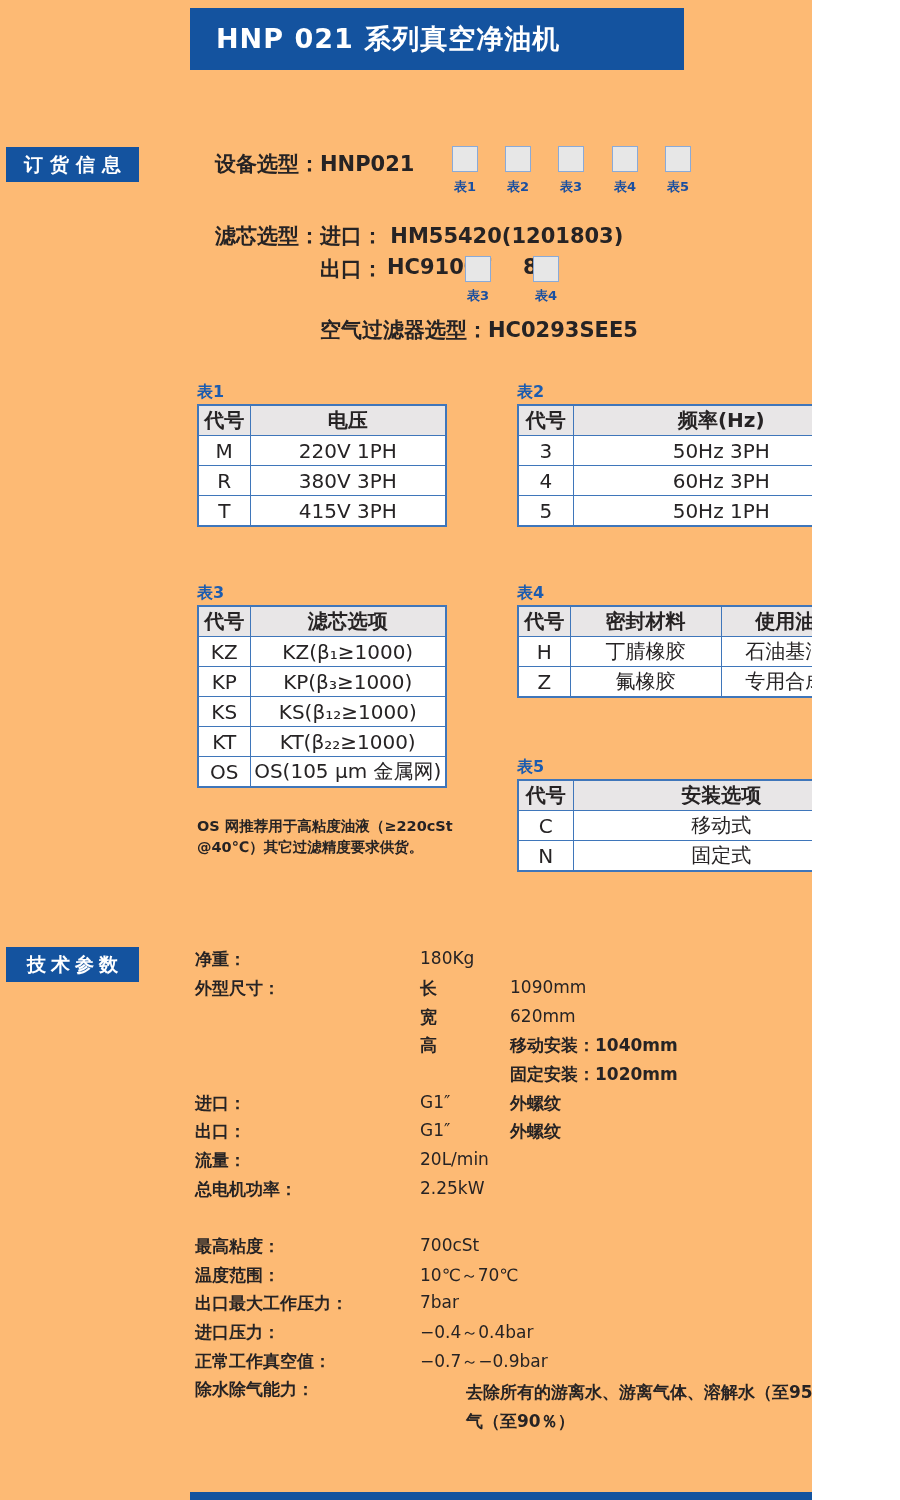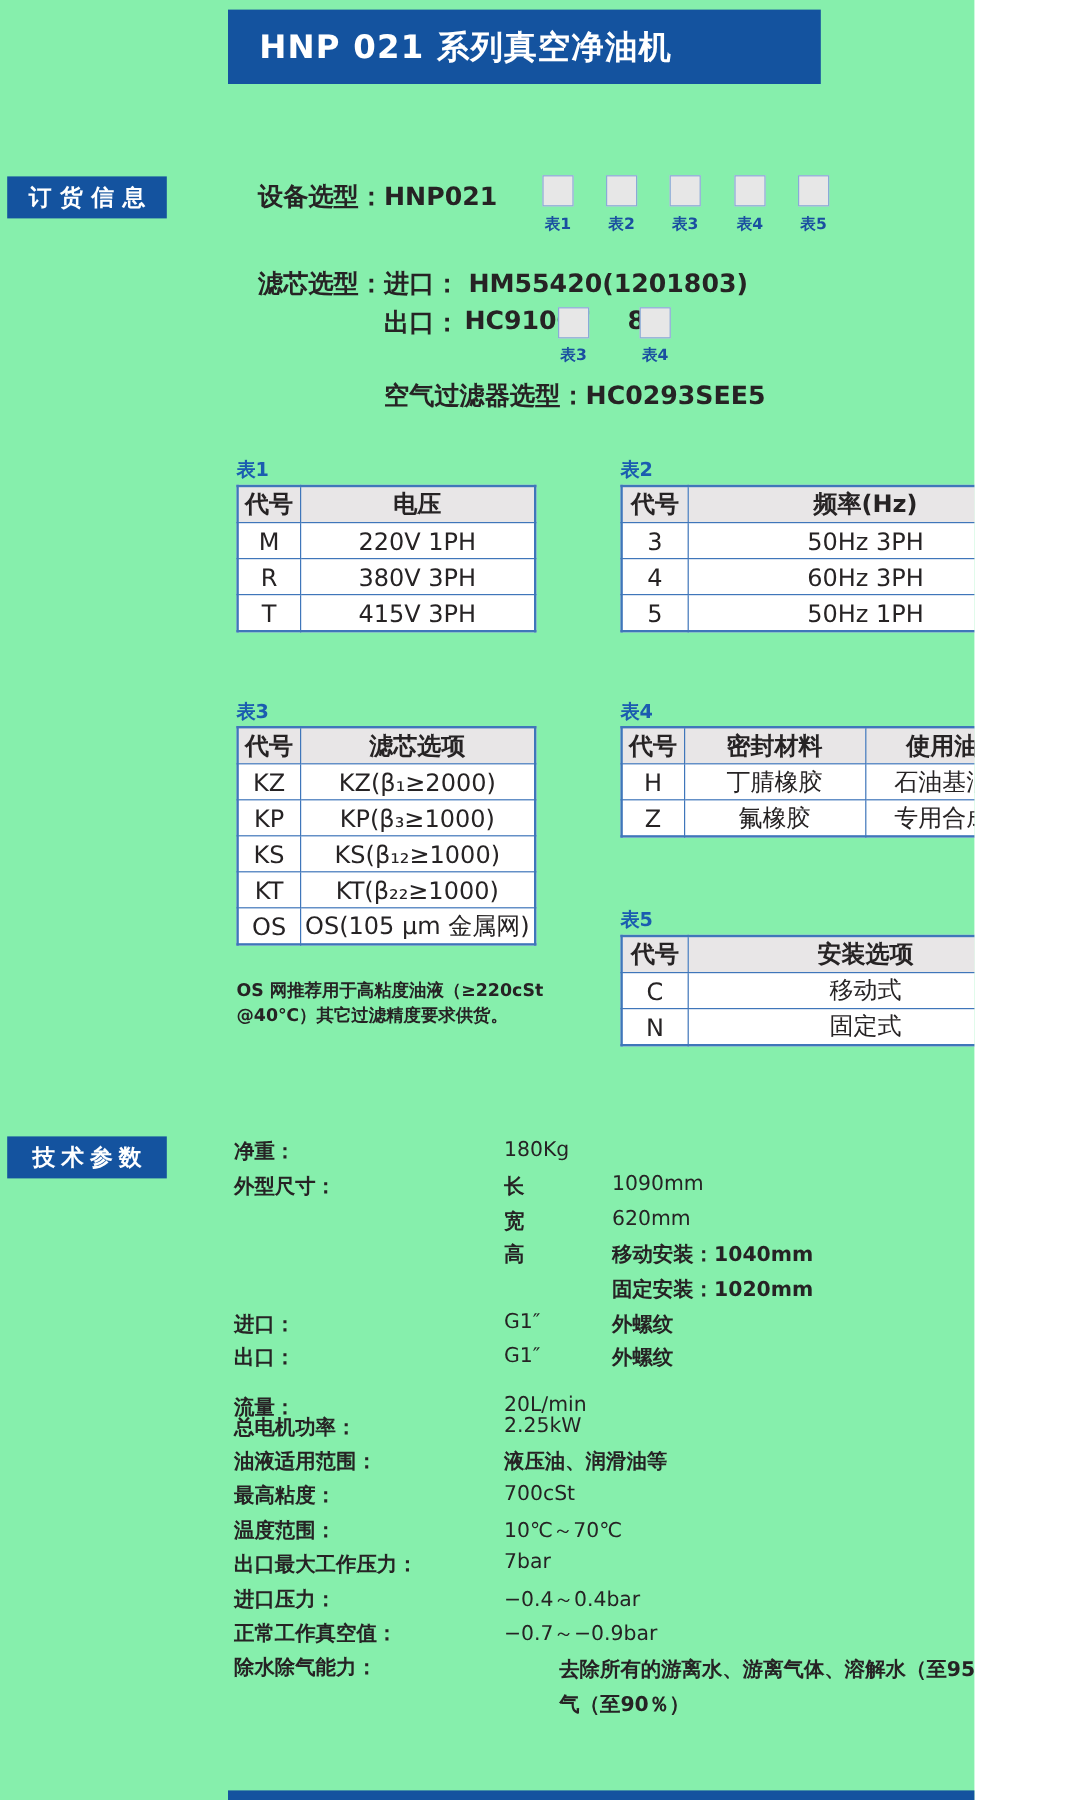--- a/index.html
+++ b/index.html
@@ -1,16 +1,16 @@
 <!DOCTYPE html>
 <html><head>
 <meta charset="utf-8">
 <style>
   html,body{margin:0;padding:0;background:#fff;}
-  .page{position:relative;width:812px;height:1500px;background:#86efac;
+  .page{position:relative;width:812px;height:1500px;background:#fdba74;
         font-family:"DejaVu Sans","Liberation Sans",sans-serif;color:#262324;overflow:hidden;}
 
   
   .header-bar{position:absolute;left:190px;top:8px;width:494px;height:62px;background:#14539f;
               display:flex;align-items:center;}
   .header-title{color:#ffffff;font-size:27px;font-weight:bold;padding-left:26px;letter-spacing:1px;white-space:nowrap;}
 
   
   .side-label{position:absolute;left:6px;width:133px;height:35px;background:#14539f;color:#ffffff;
               font-size:19px;font-weight:bold;display:flex;align-items:center;justify-content:center;
@@ -153,21 +153,21 @@
           <col style="width:52px;">
           <col>
         </colgroup>
       <tbody>
           <tr>
         <th>代号</th>
         <th>滤芯选项</th>
       </tr>
       <tr>
         <td>KZ</td>
-        <td>KZ(β₁≥2000)</td>
+        <td>KZ(β₁≥1000)</td>
       </tr>
       <tr>
         <td>KP</td>
         <td>KP(β₃≥1000)</td>
       </tr>
       <tr>
         <td>KS</td>
         <td>KS(β₁₂≥1000)</td>
       </tr>
       <tr>
@@ -260,32 +260,28 @@
   <div class="trow" style="top:1092px;">
     <span class="tlabel">进口：</span>
     <span class="tva">G1″</span>
     <span class="tvb cjk">外螺纹</span>
   </div>
   <div class="trow" style="top:1120px;">
     <span class="tlabel">出口：</span>
     <span class="tva">G1″</span>
     <span class="tvb cjk">外螺纹</span>
   </div>
-  <div class="trow" style="top:1149px;margin-top:12px;">
+  <div class="trow" style="top:1149px;">
     <span class="tlabel">流量：</span>
     <span class="tva">20L/min</span>
   </div>
   <div class="trow" style="top:1178px;">
     <span class="tlabel">总电机功率：</span>
     <span class="tva">2.25kW</span>
   </div>
-  <div class="trow" style="top:1206px;">
-    <span class="tlabel">油液适用范围：</span>
-    <span class="tva cjk">液压油、润滑油等</span>
-  </div>
   <div class="trow" style="top:1235px;">
     <span class="tlabel">最高粘度：</span>
     <span class="tva">700cSt</span>
   </div>
   <div class="trow" style="top:1264px;">
     <span class="tlabel">温度范围：</span>
     <span class="tva">10℃～70℃</span>
   </div>
   <div class="trow" style="top:1292px;">
     <span class="tlabel">出口最大工作压力：</span>

